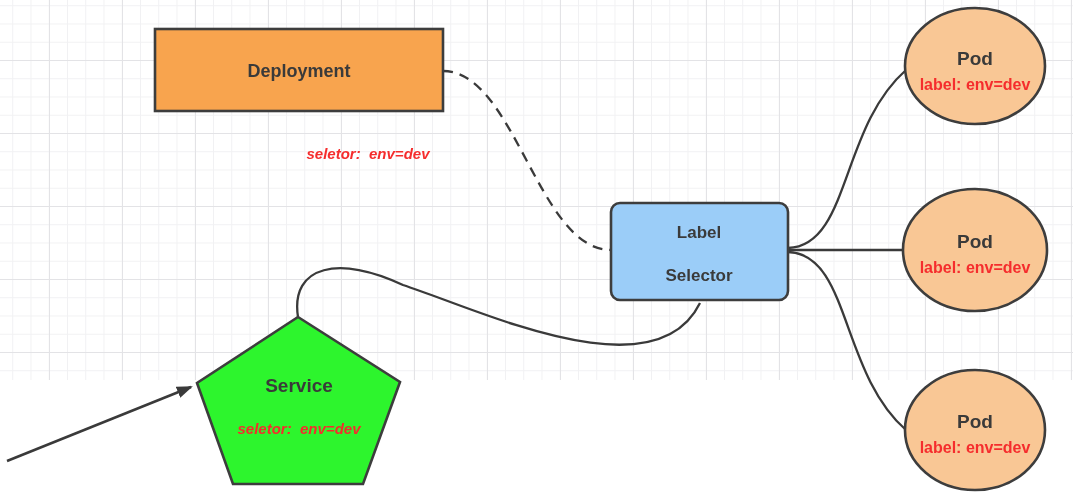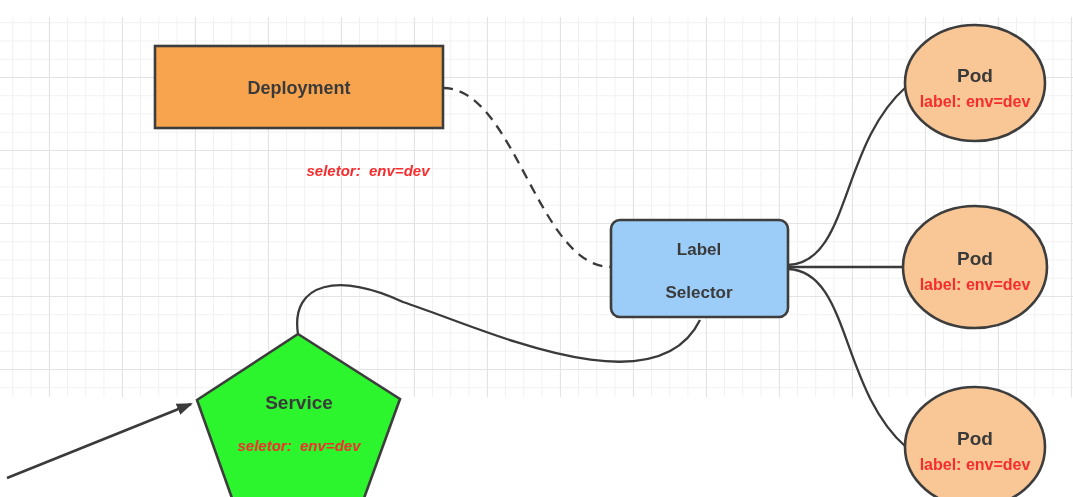--- a/index.html
+++ b/index.html
@@ -12,21 +12,20 @@
     position: relative;
     width: 1073px; height: 380px;
     background-color: #ffffff;
     background-image:
       linear-gradient(to right, #e3e3e6 1px, transparent 1px),
       linear-gradient(to bottom, #e3e3e6 1px, transparent 1px),
       linear-gradient(to right, #f1f1f3 1px, transparent 1px),
       linear-gradient(to bottom, #f1f1f3 1px, transparent 1px);
     background-size: 73px 73px, 73px 73px, 18.25px 18.25px, 18.25px 18.25px;
     background-position: 49px 0, 0 60px, 12.25px 0, 0 5.25px;
-    margin-top: 17px;
   }
   svg { position: absolute; left: 0; top: 0; }
   text {
     font-family: "Liberation Sans", sans-serif;
     font-weight: 700;
     fill: #3a3a3a;
     text-anchor: middle;
     white-space: pre;
   }
   .red { fill: #f52d2d; }

